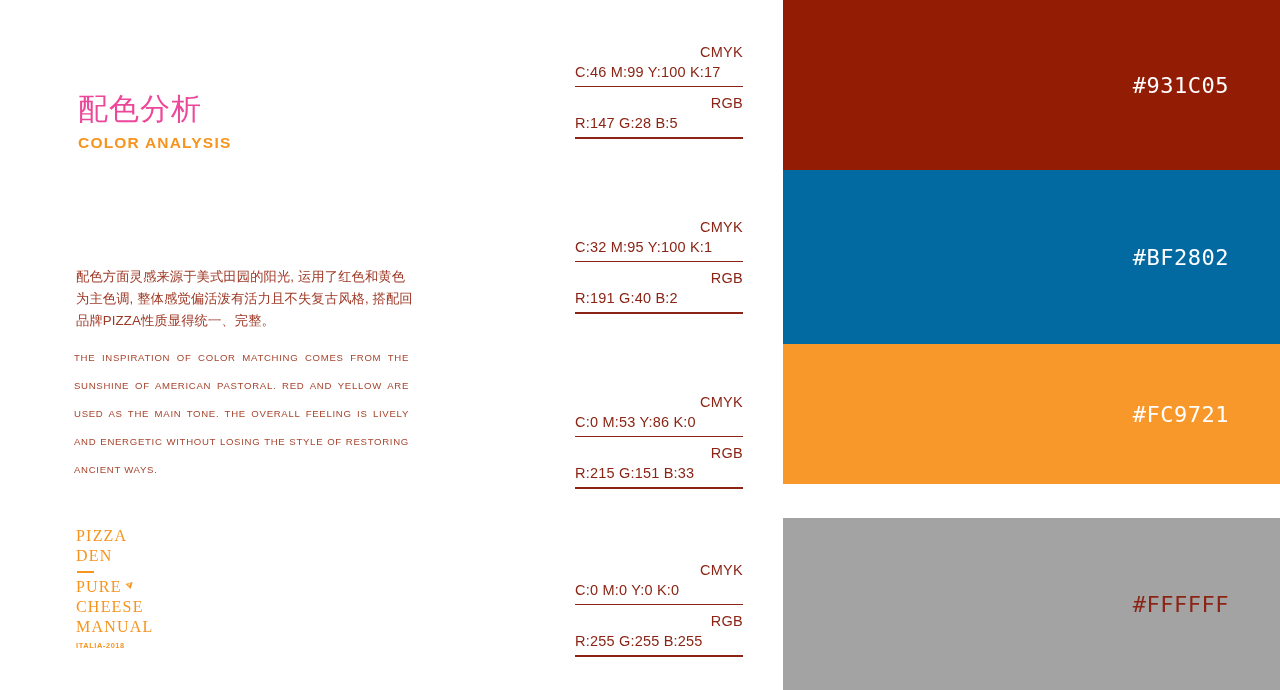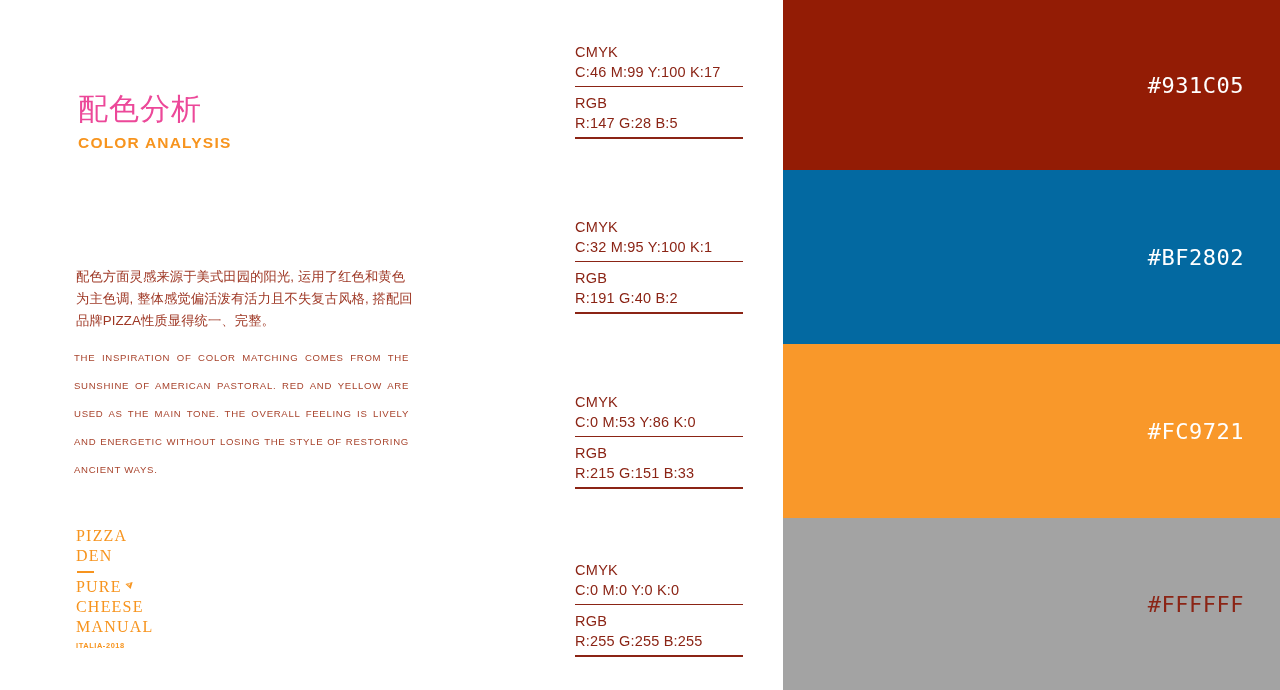--- a/index.html
+++ b/index.html
@@ -111,20 +111,21 @@
   .spec-group {
     position: absolute;
     left: 0;
     width: 168px;
     color: #8B2415;
   }
   .spec-label {
     font-size: 14.5px;
     line-height: 20px;
     letter-spacing: 0.3px;
+    text-align: right;
   }
   .spec-value {
     font-size: 14.5px;
     line-height: 20px;
     letter-spacing: 0.2px;
     white-space: nowrap;
   }
   .spec-rule {
     width: 168px;
     height: 1.3px;
@@ -139,21 +140,21 @@
     left: 783px;
     width: 497px;
     display: flex;
     align-items: center;
     justify-content: flex-end;
   }
   .swatch-hex {
     font-family: "DejaVu Sans Mono", monospace;
     font-size: 22px;
     letter-spacing: 0.5px;
-    margin-right: 36px;
+    margin-right: 51px;
     white-space: nowrap;
   }
 </style>
 </head>
 <body>
 
 <div class="heading-block">
   <div class="heading-cn">配色分析</div>
   <div class="heading-en">COLOR ANALYSIS</div>
 </div>
@@ -225,19 +226,19 @@
 </div>
 
 <div class="swatch" id="sw0" style="top:0px;height:170px;background:#931C05">
   <span class="swatch-hex" style="color:#FFFFFF">#931C05</span>
 </div>
 
 <div class="swatch" id="sw1" style="top:170px;height:174px;background:#0369a1">
   <span class="swatch-hex" style="color:#FFFFFF">#BF2802</span>
 </div>
 
-<div class="swatch" id="sw2" style="top:344px;height:174px;background:#F9982A">
+<div class="swatch" id="sw2" style="top:344px;height:140px;background:#F9982A">
   <span class="swatch-hex" style="color:#FFFFFF">#FC9721</span>
 </div>
 
 <div class="swatch" id="sw3" style="top:518px;height:172px;background:#a3a3a3">
   <span class="swatch-hex" style="color:#8B2415">#FFFFFF</span>
 </div>
 
 </body></html>

